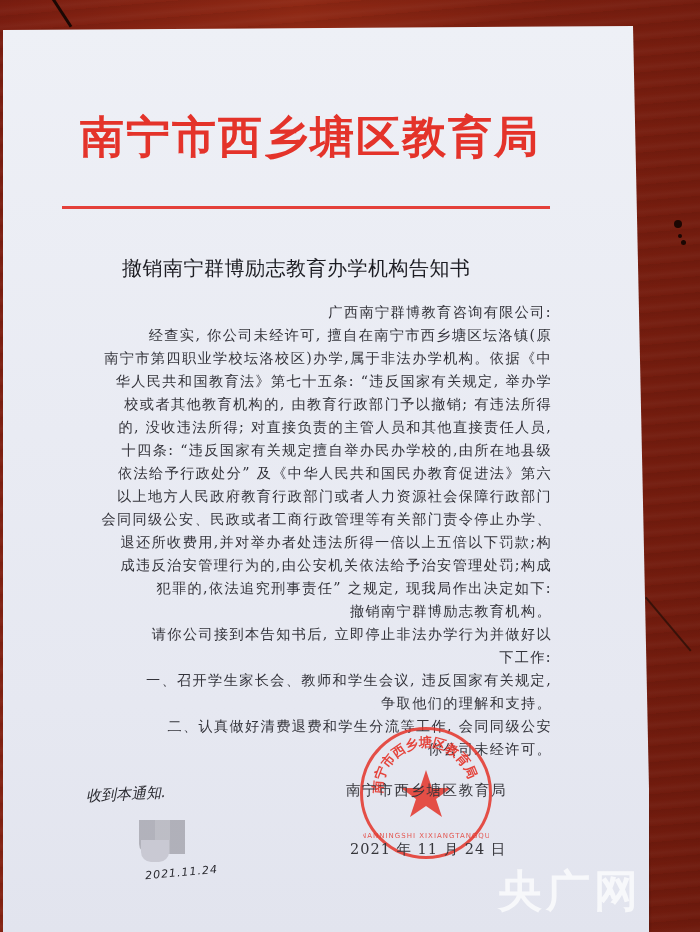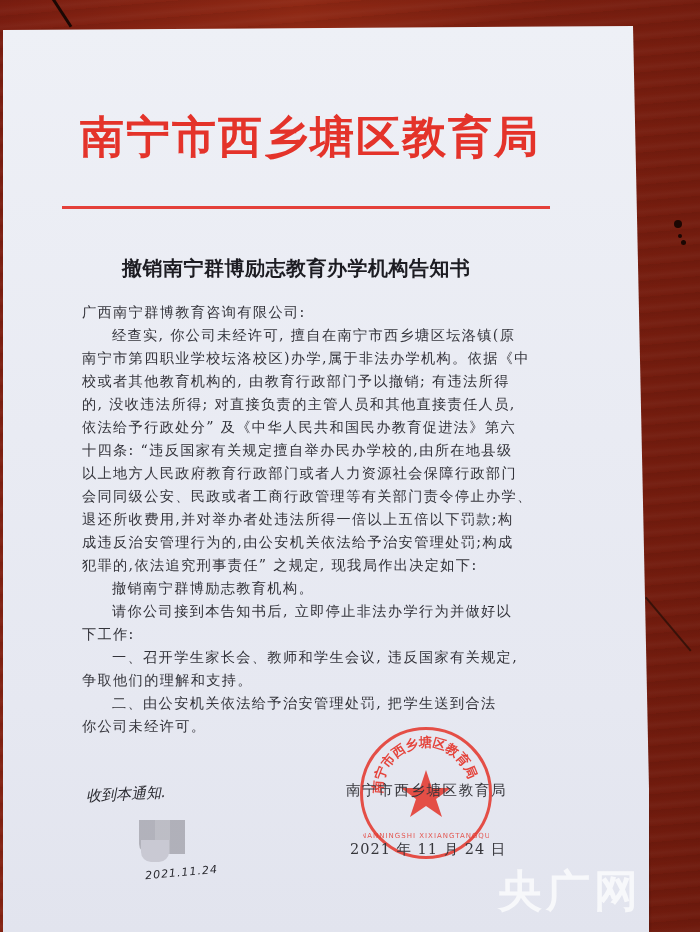--- a/index.html
+++ b/index.html
@@ -30,27 +30,27 @@
     .letterhead {
       position: absolute; left: 80px; top: 108px; width: 480px;
       color: #e4332a; font-size: 44px; font-weight: bold; letter-spacing: 2px;
       font-family: "DejaVu Serif", "Liberation Serif", serif; white-space: nowrap;
     }
     .red-rule {
       position: absolute; left: 62px; top: 206px; width: 488px; height: 3px; background: #e4403a;
     }
     .doc-title {
       position: absolute; left: 122px; top: 255px; width: 420px;
-      font-size: 20px; font-weight: bold; color: #1c1c22; letter-spacing: .5px; white-space: nowrap;
+      font-size: 20px; font-weight: normal; color: #1c1c22; letter-spacing: .5px; white-space: nowrap;
     }
     .body-text {
       position: absolute; left: 82px; top: 301px; width: 470px;
       font-size: 14.2px; color: #33333a; line-height: 23px;
     }
-    .line { white-space: nowrap; letter-spacing: 1.35px; }
+    .line { white-space: nowrap; letter-spacing: 1.35px; text-align: right; }
     .indent { padding-left: 30px; }
     .signature {
       position: absolute; left: 346px; top: 779px; font-size: 14.5px; color: #35353a; line-height: 23px; letter-spacing: 1.6px;
     }
     .date-line { padding-left: 4px; letter-spacing: 1px; margin-top: 36px; }
     .stamp {
       position: absolute; left: 360px; top: 727px; width: 126px; height: 126px;
       border: 3px solid rgba(228,50,40,0.85); border-radius: 50%;
     }
     .stamp svg { position: absolute; inset: 0; }
@@ -88,35 +88,36 @@
 <div class="letterhead">南宁市西乡塘区教育局</div>
 <div class="red-rule"></div>
 
 <div class="doc-title">撤销南宁群博励志教育办学机构告知书</div>
 
 <div class="body-text">
   <div class="line">广西南宁群博教育咨询有限公司:</div>
   <div id="body-lines">
       <div class="line indent">经查实, 你公司未经许可, 擅自在南宁市西乡塘区坛洛镇(原</div>
       <div class="line">南宁市第四职业学校坛洛校区)办学,属于非法办学机构。依据《中</div>
+      <div class="line">华人民共和国教育法》第七十五条: “违反国家有关规定, 举办学</div>
       <div class="line">校或者其他教育机构的, 由教育行政部门予以撤销; 有违法所得</div>
       <div class="line">的, 没收违法所得; 对直接负责的主管人员和其他直接责任人员,</div>
+      <div class="line">十四条: “违反国家有关规定擅自举办民办学校的,由所在地县级</div>
       <div class="line">依法给予行政处分” 及《中华人民共和国民办教育促进法》第六</div>
-      <div class="line">十四条: “违反国家有关规定擅自举办民办学校的,由所在地县级</div>
       <div class="line">以上地方人民政府教育行政部门或者人力资源社会保障行政部门</div>
       <div class="line">会同同级公安、民政或者工商行政管理等有关部门责令停止办学、</div>
       <div class="line">退还所收费用,并对举办者处违法所得一倍以上五倍以下罚款;构</div>
       <div class="line">成违反治安管理行为的,由公安机关依法给予治安管理处罚;构成</div>
       <div class="line">犯罪的,依法追究刑事责任” 之规定, 现我局作出决定如下:</div>
       <div class="line indent">撤销南宁群博励志教育机构。</div>
       <div class="line indent">请你公司接到本告知书后, 立即停止非法办学行为并做好以</div>
       <div class="line">下工作:</div>
       <div class="line indent">一、召开学生家长会、教师和学生会议, 违反国家有关规定,</div>
       <div class="line">争取他们的理解和支持。</div>
-      <div class="line indent">二、由公安机关依法给予治安管理处罚, 把学生送到合法</div>
+      <div class="line indent">二、认真做好清费退费和学生分流等工作, 会同同级公安</div>
       <div class="line">你公司未经许可。</div>
     </div>
 </div>
 
 <div class="stamp">
   <svg width="126" height="126" viewBox="0 0 126 126">
     <defs>
       <path id="arc" d="M 20 70 A 44 44 0 1 1 106 70"></path>
     </defs>
     <text font-size="13" fill="rgba(228,50,40,0.9)" font-family="DejaVu Serif, serif" font-weight="bold">

